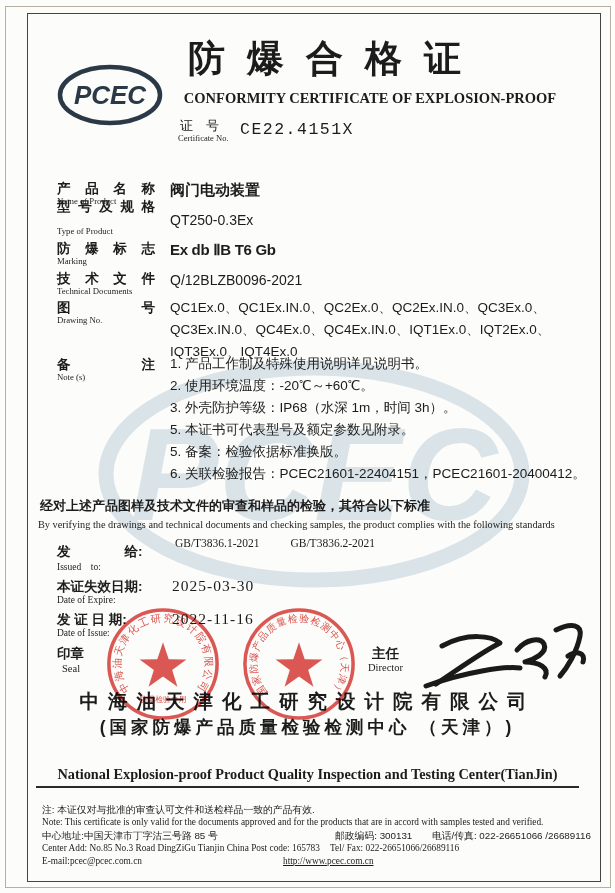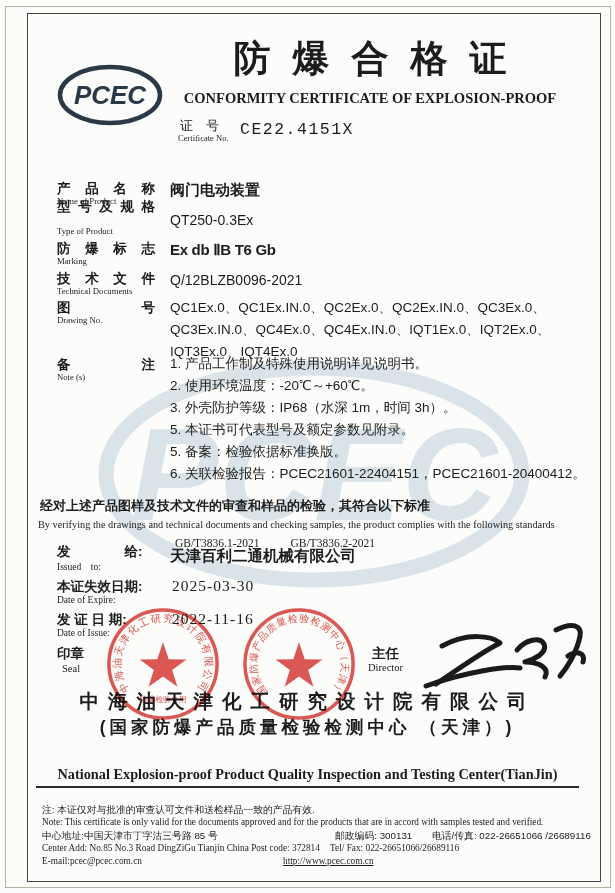--- a/index.html
+++ b/index.html
@@ -10,21 +10,21 @@
   .abs{position:absolute;}
   .ws{white-space:pre;}
   .serif{font-family:"Liberation Serif",serif;}
   .mono{font-family:"Liberation Mono",monospace;}
 
   
   .watermark{left:92px;top:358px;width:445px;height:232px;opacity:.55;z-index:0;}
 
   
   .logo-svg{left:56px;top:63px;width:108px;height:64px;z-index:1;}
-  .cert-title{left:150px;top:34px;width:440px;text-align:center;font-size:37px;font-weight:bold;
+  .cert-title{left:166px;top:34px;width:440px;text-align:left;font-size:37px;font-weight:bold;
               letter-spacing:22px;padding-left:22px;box-sizing:border-box;z-index:1;
               font-family:"Liberation Serif",serif;}
   .cert-subtitle{left:150px;top:90px;width:440px;text-align:center;font-size:14.5px;font-weight:bold;z-index:1;
                  font-family:"Liberation Serif",serif;}
   .certno-cn{left:180px;top:117px;font-size:13px;z-index:1;}
   .certno-en{left:178px;top:133px;font-size:8.5px;z-index:1;}
   .certno-value{left:240px;top:120px;font-size:16.5px;letter-spacing:1.5px;z-index:1;}
 
   
   .flabel-cn{width:98px;font-size:13.5px;font-weight:600;text-align:justify;text-align-last:justify;z-index:1;}
@@ -126,21 +126,20 @@
 
   <div class="abs stmt-cn">经对上述产品图样及技术文件的审查和样品的检验，其符合以下标准</div>
   <div class="abs stmt-en serif">By verifying the drawings and technical documents and checking samples, the product complies with the following standards</div>
   <div class="abs standards serif">
     <span>GB/T3836.1-2021</span>
     <span>GB/T3836.2-2021</span>
   </div>
 
   <div class="abs issued-cn ws">发　　　　给:</div>
   <div class="abs issued-en ws serif">Issued    to:</div>
-  <div class="abs issued-value">天津百利二通机械有限公司</div>
 
   <div class="abs date-cn ws" style="top:578px;">本证失效日期:</div>
   <div class="abs date-value" style="top:577px;">2025-03-30</div>
   <div class="abs date-en serif" style="top:595px;">Date of Expire:</div>
 
   <div class="abs date-cn ws" style="top:611px;">发 证 日 期:</div>
   <div class="abs date-value" style="top:610px;">2022-11-16</div>
   <div class="abs date-en serif" style="top:628px;">Date of Issue:</div>
 
   <div class="abs seal-cn">印章</div>
@@ -179,17 +178,17 @@
   <div class="abs org1">中海油天津化工研究设计院有限公司</div>
   <div class="abs org2">(国家防爆产品质量检验检测中心 （天津）)</div>
   <div class="abs org4">National Explosion-proof Product Quality Inspection and Testing Center(TianJin)</div>
   <div class="abs org-rule"></div>
 
   <div class="abs ft" style="left:42px;top:804px;">注: 本证仅对与批准的审查认可文件和送检样品一致的产品有效.</div>
   <div class="abs fte" style="left:42px;top:817px;">Note: This certificate is only valid for the documents approved and for the products that are in accord with samples tested and verified.</div>
   <div class="abs ft" style="left:42px;top:830px;">中心地址:中国天津市丁字沽三号路 85 号</div>
   <div class="abs ft" style="left:335px;top:830px;">邮政编码: 300131</div>
   <div class="abs ft" style="left:432px;top:830px;">电话/传真: 022-26651066 /26689116</div>
-  <div class="abs fte" style="left:42px;top:843px;">Center Add: No.85 No.3 Road DingZiGu Tianjin China Post code: 372814</div>
+  <div class="abs fte" style="left:42px;top:843px;">Center Add: No.85 No.3 Road DingZiGu Tianjin China Post code: 165783</div>
   <div class="abs fte" style="left:330px;top:843px;">Tel/ Fax: 022-26651066/26689116</div>
   <div class="abs fte" style="left:42px;top:856px;">E-mail:pcec@pcec.com.cn</div>
   <div class="abs fte url-underline" style="left:283px;top:856px;">http://www.pcec.com.cn</div>
 </div>
 
 </body></html>

